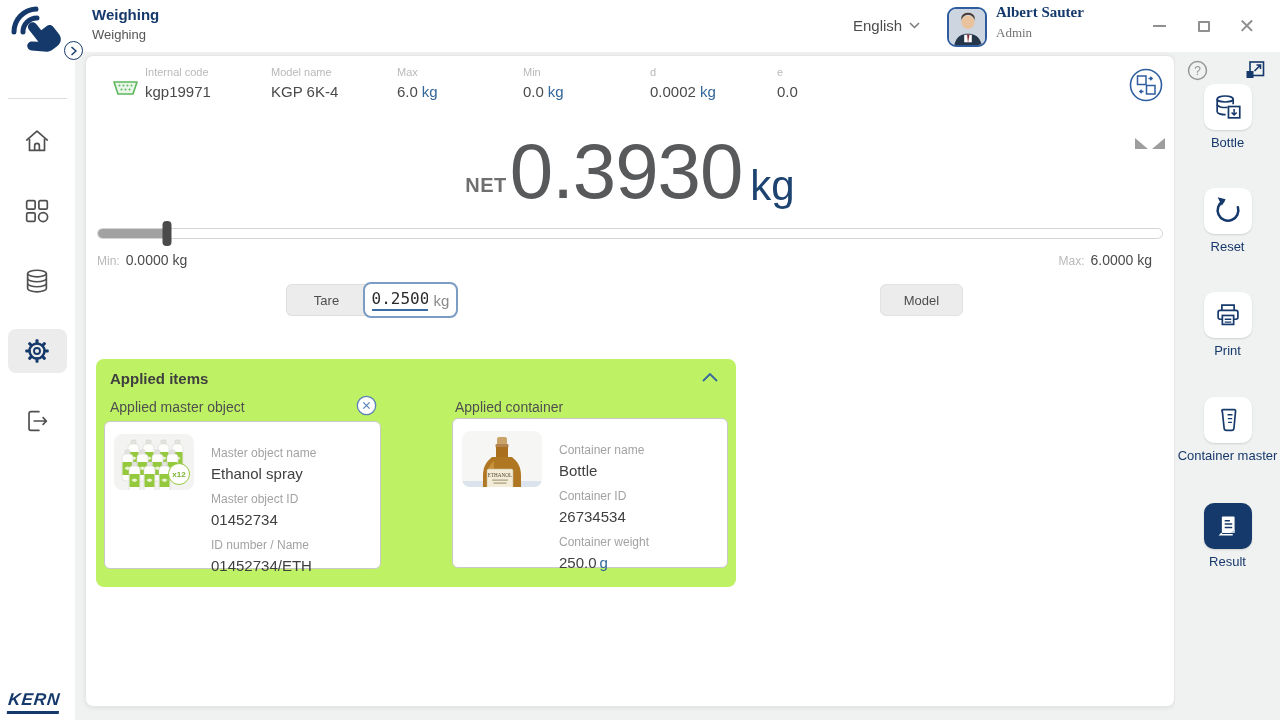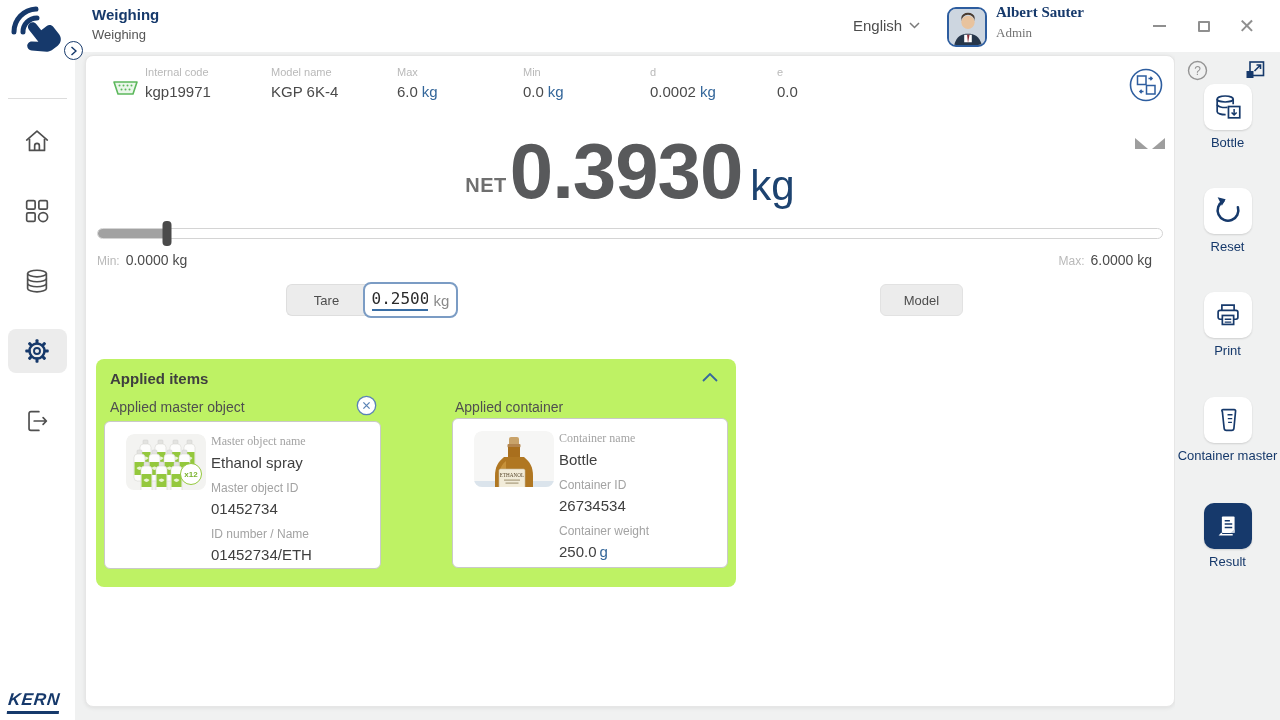--- a/index.html
+++ b/index.html
@@ -44,21 +44,21 @@
   .ifield .lbl { font-size:11px; color:#b9b9b9; }
   .ifield .val { font-size:15px; color:#4a4a4a; margin-top:5px; }
   .ifield .val .unit { color:#33669a; margin-left:4px; }
   .if0{left:53px;} .if1{left:179px;} .if2{left:305px;} .if3{left:431px;} .if4{left:558px;} .if5{left:685px;}
   .exchange-btn { position:absolute; left:1037px; top:12px; width:34px; height:34px; cursor:pointer; }
 
   .stability { position:absolute; left:1048px; top:80px; }
 
   .weightrow { position:absolute; left:0; top:84px; width:100%; display:flex; justify-content:center; align-items:flex-end; }
   .net-label { font-size:20px; font-weight:600; color:#6f6f6f; letter-spacing:.5px; margin-bottom:7px; margin-right:3px; }
-  .weight-value { font-size:78px; font-weight:700; color:#58595b; line-height:.82; letter-spacing:-1px; }
+  .weight-value { font-size:78px; font-weight:400; color:#58595b; line-height:.82; letter-spacing:-1px; }
   .weight-unit { font-size:42px; color:#1d4370; margin-left:8px; margin-bottom:1px; line-height:.8; }
 
   .slider { position:absolute; left:11px; top:172px; width:1066px; height:11px; background:#fff; border:1px solid #d4d4d4; border-radius:6px; cursor:pointer; }
   .slider-fill { position:absolute; left:0; top:0; height:9px; background:#a2a2a2; border-radius:5px 0 0 5px; }
   .slider-thumb { position:absolute; top:-8px; width:9px; height:25px; background:#4a4a4a; border-radius:4px; transform:translateX(-50%); cursor:grab; }
   .minmax { position:absolute; top:196px; font-size:14px; color:#4a4a4a; display:flex; align-items:baseline; gap:6px; }
   .mm-min { left:11px; } .mm-max { right:22px; }
   .minmax .mm-l { font-size:12px; color:#b9b9b9; }
 
   .tare-group { position:absolute; left:200px; top:226px; height:36px; display:flex; align-items:center; }
@@ -76,24 +76,24 @@
   .applied { position:absolute; left:10px; top:303px; width:640px; height:228px; background:#bef264; border-radius:8px; }
   .applied-title { position:absolute; left:14px; top:11px; font-size:15px; font-weight:700; color:#3f3f3f; }
   .applied-collapse { position:absolute; right:18px; top:14px; cursor:pointer; }
   .sec-label { position:absolute; top:40px; font-size:14px; color:#4f4f4f; }
   .sec-master { left:14px; } .sec-container { left:359px;text-align:right; }
   .clear-btn { position:absolute; left:260px; top:36px; cursor:pointer; }
 
   .item-card { position:absolute; background:#fff; border:1px solid #c9c9c9; border-radius:6px; }
   .card-master { left:8px; top:62px; width:277px; height:148px; }
   .card-container { left:356px; top:59px; width:276px; height:150px; }
-  .item-img { position:absolute; left:21px; top:12px; width:80px; height:56px; border-radius:8px; overflow:hidden; }
+  .item-img { position:absolute; left:9px; top:12px; width:80px; height:56px; border-radius:8px; overflow:hidden; }
   .fields { position:absolute; left:106px; top:12px; }
   .f-lbl { font-size:12px; color:#a3a3a3; margin-top:10px; }
-  .f-lbl:first-child { margin-top:0;font-family:Liberation Serif, serif; }
+  .f-lbl:first-child { margin-top:12px; }
   .f-val { font-size:15px; color:#3f3f3f; margin-top:5px; }
   .f-val .unit-g { color:#33669a; margin-left:3px; }
   .badge { position:absolute; right:4px; bottom:5px; width:22px; height:22px; background:#fff; border:1.5px solid #94c83d;
     border-radius:50%; font-size:8px; font-weight:bold; color:#7ab32e; display:flex; align-items:center; justify-content:center; }
 
   
   .rightbar { position:absolute; left:1175px; top:52px; width:105px; height:668px; background:#f0f1f1; }
   .help-btn { position:absolute; left:12px; top:8px; cursor:pointer; }
   .expand-btn { position:absolute; left:68px; top:6px; cursor:pointer; }
   .action { position:absolute; left:0; width:105px; text-align:center; }

